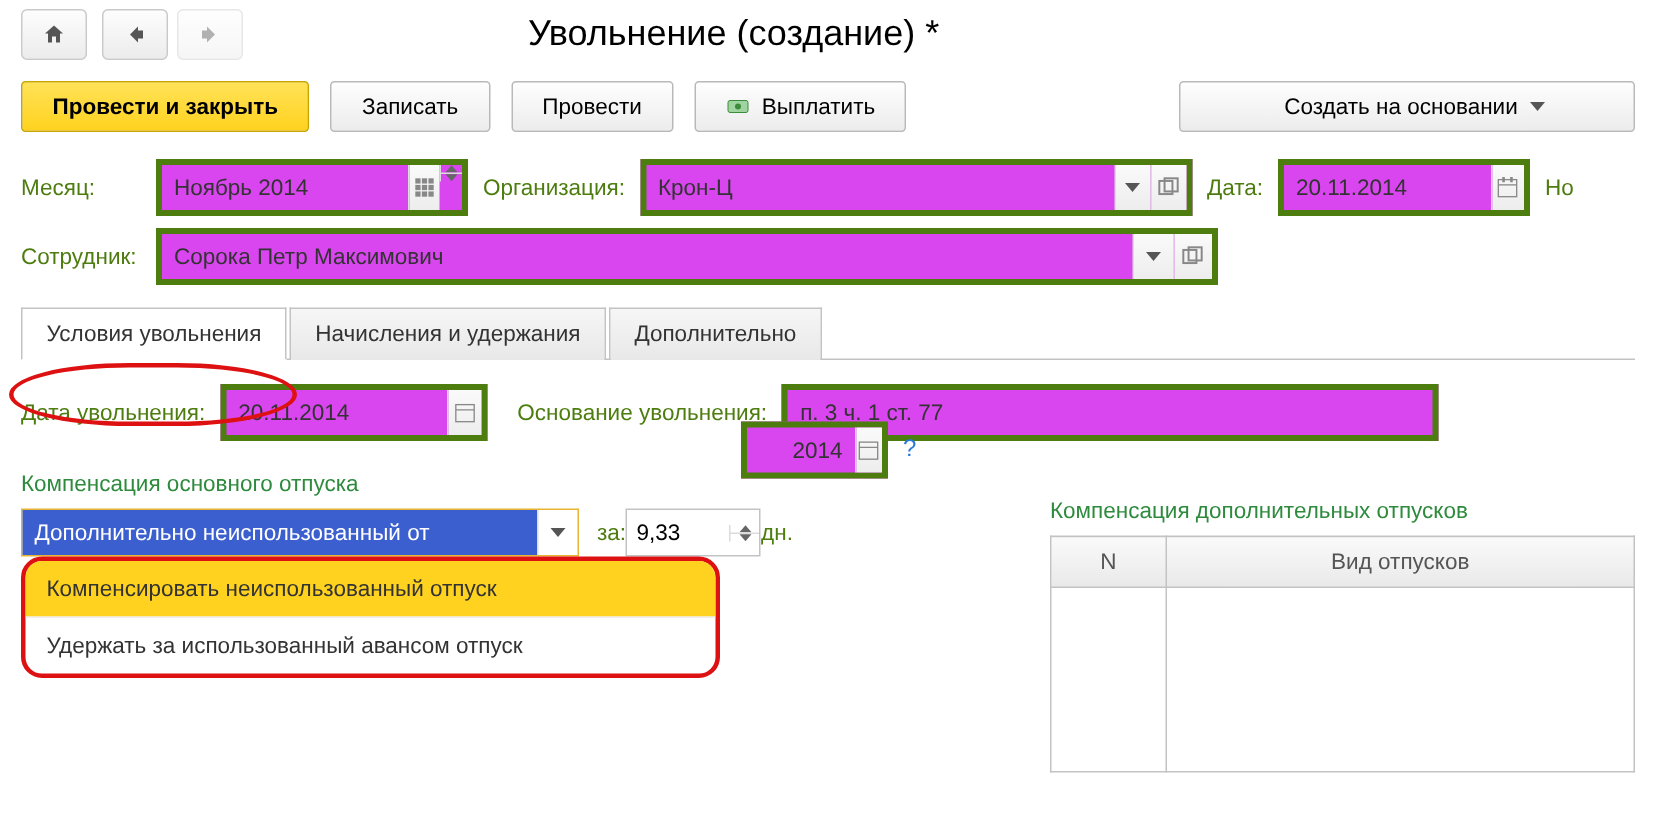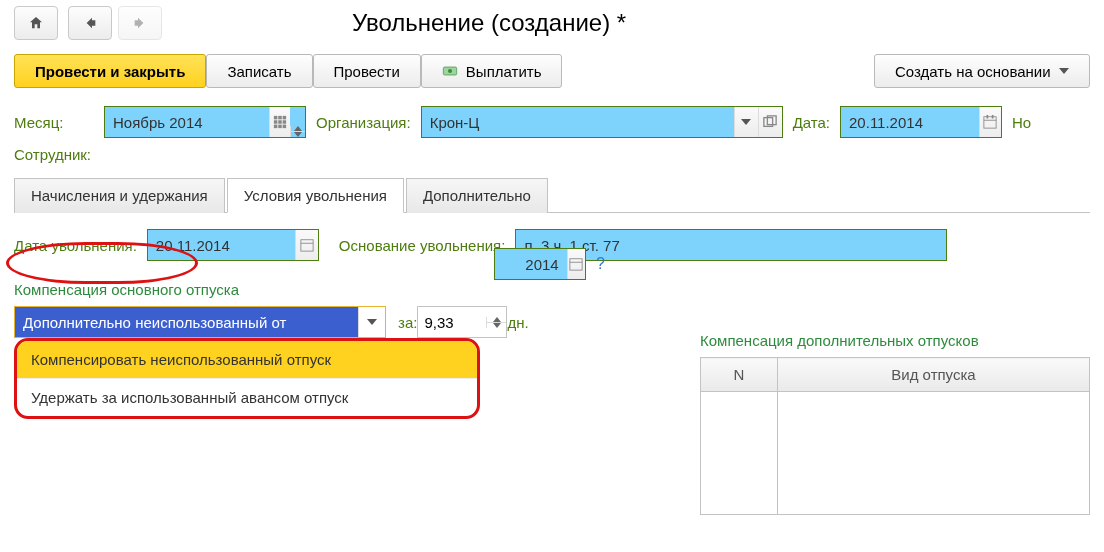--- a/index.html
+++ b/index.html
@@ -1,29 +1,29 @@
 <!DOCTYPE html>
 <html><head>
 <meta charset="utf-8">
 <style>
 html,body{margin:0;padding:0;font-family:Arial,Helvetica,sans-serif;font-size:15px;color:#333;background:#fff;width:1104px;height:552px;overflow:hidden}
 .topnav{display:flex;align-items:center;padding:6px 14px 10px;gap:10px}
 .navgrp{display:flex;gap:6px}
 .navbtn{width:42px;height:32px;border:1px solid #c9c9c9;border-radius:4px;background:linear-gradient(#fdfdfd,#ececec);display:flex;align-items:center;justify-content:center;cursor:pointer}
 .navbtn svg{width:16px;height:16px;fill:#555}
 .pgtitle{font-size:24px;margin-left:180px;color:#000000}
-.toolbar{display:flex;padding:4px 14px 14px;align-items:center}
+.toolbar{display:flex;gap:14px;padding:4px 14px 14px;align-items:center}
 .btn{height:34px;padding:0 20px;border:1px solid #b9b9b9;border-radius:3px;background:linear-gradient(#fefefe,#ececec);cursor:pointer;font-size:15px;display:flex;align-items:center;gap:8px}
 .btn.primary{background:linear-gradient(#ffe257,#ffd21f);border-color:#c9a500;font-weight:bold}
 .btn.drop{padding-right:10px}
 .caret{width:0;height:0;border-left:5px solid transparent;border-right:5px solid transparent;border-top:6px solid #555}
 .payicon{width:16px;height:16px}
 .formrow{display:flex;align-items:center;gap:10px;padding:4px 14px}
 .lbl{color:#4d7c0f}
-.fld{display:flex;align-items:flex-end;border:1px solid #4d7c0f;background:#7dd3fc;height:30px}
+.fld{display:flex;align-items:flex-start;border:4px solid #4d7c0f;background:#d946ef;height:30px}
 .fld input{border:0;outline:0;padding:0 8px;height:100%;font-size:15px;color:#333;background:transparent;width:100%}
 .iconcell{width:28px;height:100%;border-left:1px solid #dcdcdc;display:flex;align-items:center;justify-content:center;cursor:pointer;background:linear-gradient(#fafafa,#ededed)}
 .spin{display:flex;flex-direction:column;width:20px}
 .spin div{flex:1;display:flex;align-items:center;justify-content:center;border-left:1px solid #dcdcdc;cursor:pointer}
 .spin div:first-child{border-bottom:1px solid #dcdcdc}
 .spin svg{width:8px;height:5px;fill:#666}
 .tabs{display:flex;margin:10px 14px 0;border-bottom:1px solid #c3c3c3}
 .tab{padding:8px 16px;border:1px solid #c3c3c3;border-bottom:none;background:linear-gradient(#f6f6f6,#e8e8e8);margin-right:2px;cursor:pointer;position:relative;top:1px}
 .tab.active{background:#fff;border-bottom:1px solid #fff}
 .tabbody{padding:12px 14px}
@@ -77,21 +77,21 @@
   <button class="btn primary">Провести и закрыть</button>
   <button class="btn">Записать</button>
   <button class="btn">Провести</button>
   <button class="btn">
     <svg class="payicon" viewBox="0 0 24 24">
         <rect x="2" y="6" width="20" height="12" rx="2" fill="#9fd39f" stroke="#3d8b3d"></rect>
         <circle cx="12" cy="12" r="3" fill="#3d8b3d"></circle>
       </svg>
     <span>Выплатить</span>
   </button>
-  <button class="btn drop" style="margin-left:auto;width:216px;justify-content:flex-start">
+  <button class="btn drop" style="margin-left:auto;width:304px;justify-content:center">
     <span>Создать на основании</span>
     <span class="caret"></span>
   </button>
 </div>
 
 <div class="formrow">
   <span class="lbl" style="width:80px">Месяц:</span>
   <div class="fld" style="width:200px">
     <input value="Ноябрь 2014" style="">
     <div class="iconcell gridicon">
@@ -143,25 +143,37 @@
           <line x1="5" y1="0" x2="5" y2="4" stroke="#888" stroke-width="2"></line>
           <line x1="11" y1="0" x2="11" y2="4" stroke="#888" stroke-width="2"></line>
         </svg>
       </div>
   </div>
   <span class="lbl">Но</span>
 </div>
 
 <div class="formrow">
   <span class="lbl" style="width:80px">Сотрудник:</span>
+  <div class="fld" style="width:700px">
+    <input value="Сорока Петр Максимович" style="">
+    <div class="iconcell">
+        <span class="caret"></span>
+      </div>
+    <div class="iconcell openicon">
+        <svg viewBox="0 0 16 16">
+          <rect x="1" y="3" width="10" height="10" fill="none" stroke="#888" stroke-width="1.5"></rect>
+          <rect x="5" y="1" width="10" height="10" fill="none" stroke="#888" stroke-width="1.5"></rect>
+        </svg>
+      </div>
+  </div>
 </div>
 
 <div class="tabs">
+  <div class="tab active">Условия увольнения</div>
   <div class="tab">Начисления и удержания</div>
-  <div class="tab active">Условия увольнения</div>
   <div class="tab">Дополнительно</div>
 </div>
 <div class="redcirc" style="left:6px;top:242px;width:186px;height:36px"></div>
 
 <div class="tabbody">
   <div class="formrow" style="padding-left:0">
     <span class="lbl">Дата увольнения:</span>
     <div class="fld" style="width:170px">
       <input value="20.11.2014" style="">
       <div class="iconcell calicon">
@@ -227,21 +239,21 @@
     <span class="qmark">?</span>
   </div>
 </div>
 
 <div class="rightpanel">
   <div class="section-title" style="margin-top:0">Компенсация дополнительных отпусков</div>
   <table class="tbl">
     <tbody>
         <tr>
       <th style="width:60px">N</th>
-      <th>Вид отпуска</th>
+      <th>Вид отпусков</th>
     </tr>
     <tr>
           <td style="height:120px;border:1px solid #c3c3c3"></td>
           <td style="border:1px solid #c3c3c3"></td>
         </tr>
   </tbody>
     </table>
 </div>
 
 </body></html>

